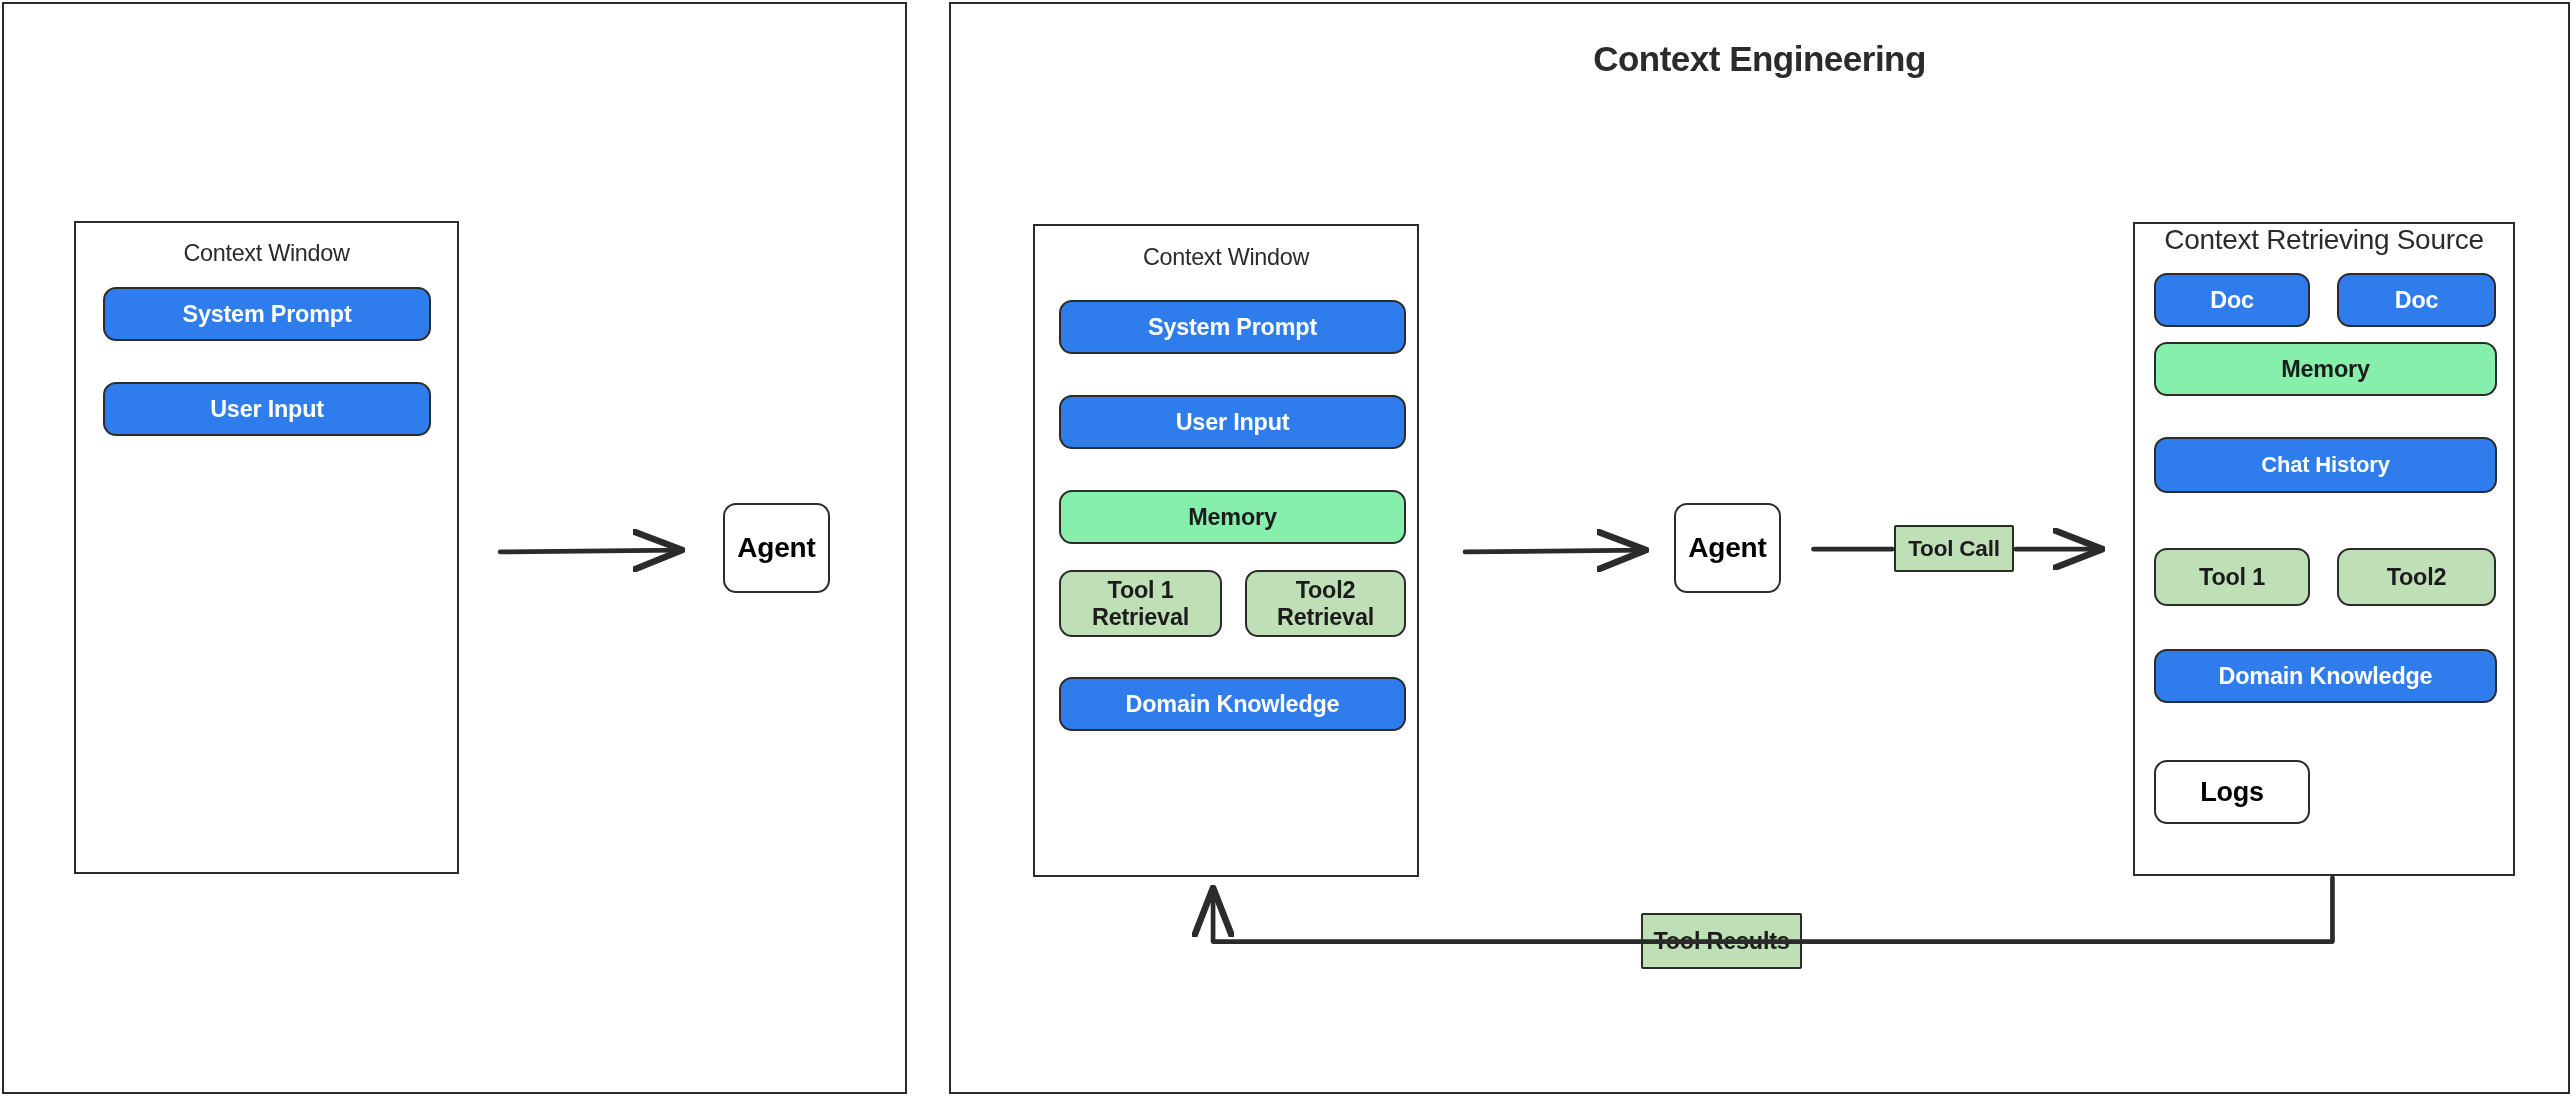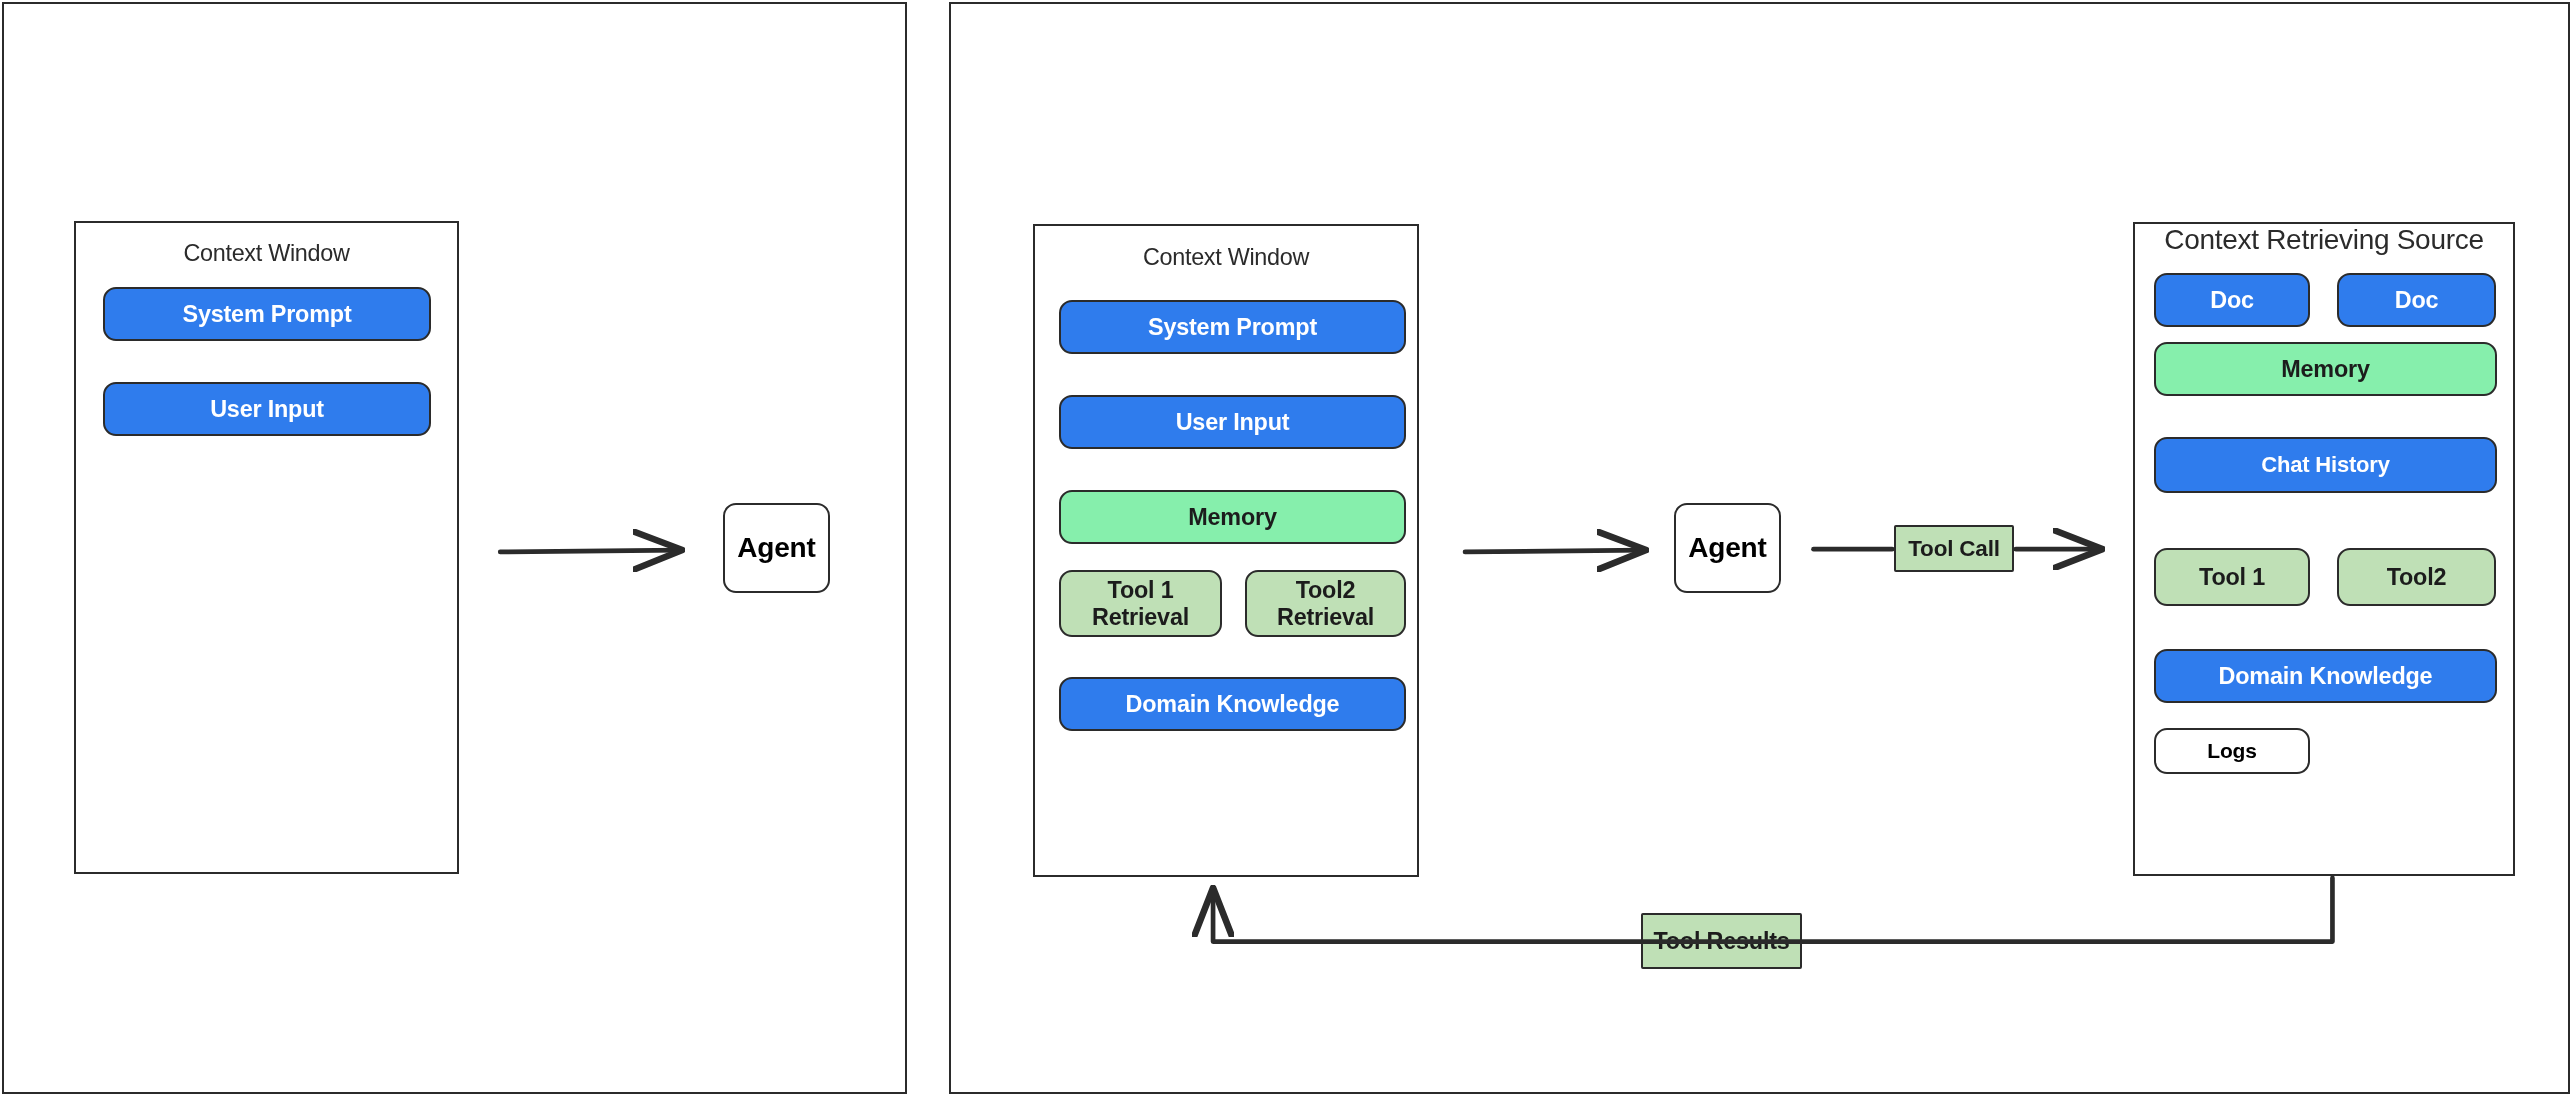--- a/index.html
+++ b/index.html
@@ -86,20 +86,21 @@
   <div class="group-label" style="left:74px; top:240px; width:385px; font-size:23.4px;">Context Window</div>
 
   <div class="node blue" style="left:103px; top:287px; width:328px; height:54px; font-size:23.4px;">System Prompt</div>
 
   <div class="node blue" style="left:103px; top:382px; width:328px; height:54px; font-size:23.4px;">User Input</div>
 
   <div class="node plain" style="left:723px; top:503px; width:107px; height:90px; font-size:28px; font-weight:700;">Agent</div>
 
   <div class="panel" style="left:949px; top:1.9px; width:1621px; height:1092px;"></div>
 
+  <div class="panel-title" style="left:949px; top:39px; width:1621px; font-size:35px;">Context Engineering</div>
 
   <div class="group-box" style="left:1033px; top:224px; width:386px; height:653px;"></div>
 
   <div class="group-label" style="left:1033px; top:244px; width:386px; font-size:23.4px;">Context Window</div>
 
   <div class="node blue" style="left:1059px; top:300px; width:347px; height:54px; font-size:23.4px;">System Prompt</div>
 
   <div class="node blue" style="left:1059px; top:395px; width:347px; height:54px; font-size:23.4px;">User Input</div>
 
   <div class="node yellow" style="left:1059px; top:490px; width:347px; height:54px; font-size:23.4px;">Memory</div>
@@ -129,21 +130,21 @@
   <div class="node yellow" style="left:2154px; top:342px; width:343px; height:54px; font-size:23.4px;">Memory</div>
 
   <div class="node blue" style="left:2154px; top:437px; width:343px; height:56px; font-size:22px;">Chat History</div>
 
   <div class="node green" style="left:2154px; top:548px; width:156px; height:58px; font-size:23.4px;">Tool 1</div>
 
   <div class="node green" style="left:2337px; top:548px; width:159px; height:58px; font-size:23.4px;">Tool2</div>
 
   <div class="node blue" style="left:2154px; top:649px; width:343px; height:54px; font-size:23.4px;">Domain Knowledge</div>
 
-  <div class="node plain" style="left:2154px; top:728px; width:156px; height:46px; font-size:21px;">Logs</div>
+  <div class="node plain" style="left:2154px; top:760px; width:156px; height:64px; font-size:27px;">Logs</div>
 
   <svg class="edge-svg" viewBox="0 0 2750 1176" xmlns="http://www.w3.org/2000/svg">
     <defs>
       <marker id="arrowhead" markerWidth="11" markerHeight="9" refX="10" refY="4.5" orient="auto" markerUnits="strokeWidth">
         <path d="M0,0.4 L10.5,4.5 L0,8.6" fill="none" stroke="#2b2b2b" stroke-width="1.4" stroke-linecap="round" stroke-linejoin="round"></path>
       </marker>
     </defs>
 
     <path d="M534,589 L726,587" fill="none" stroke="#2b2b2b" stroke-width="5" stroke-linecap="round" marker-end="url(#arrowhead)"></path>
 

